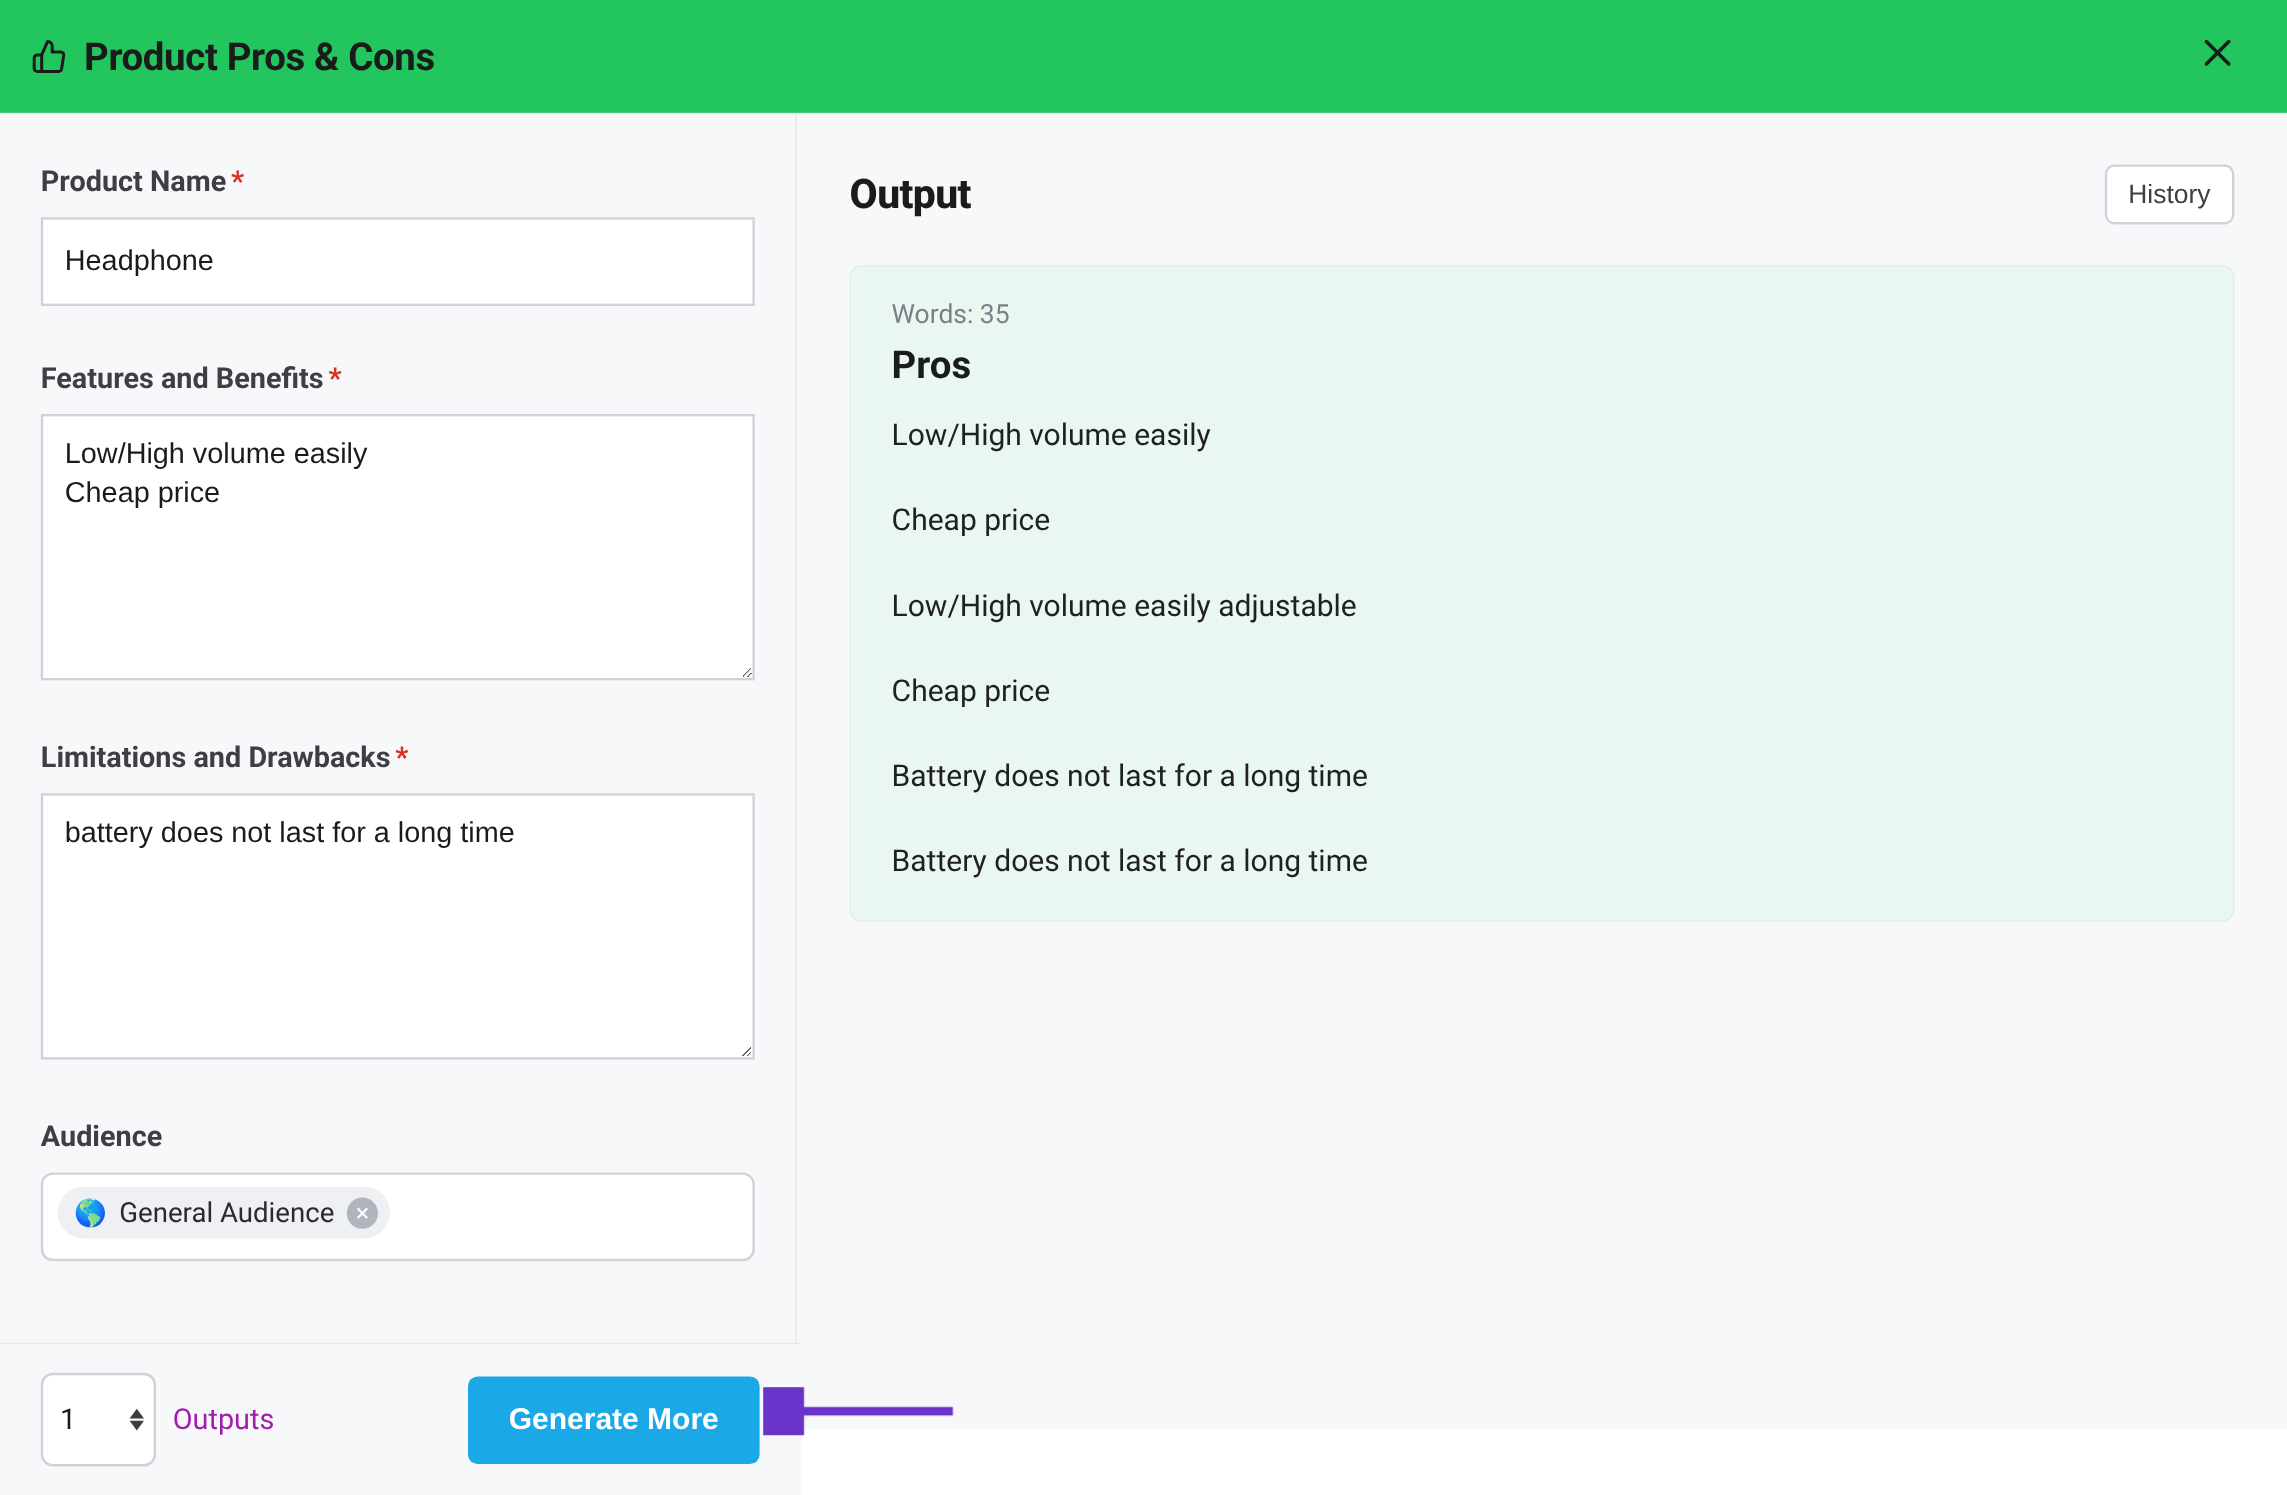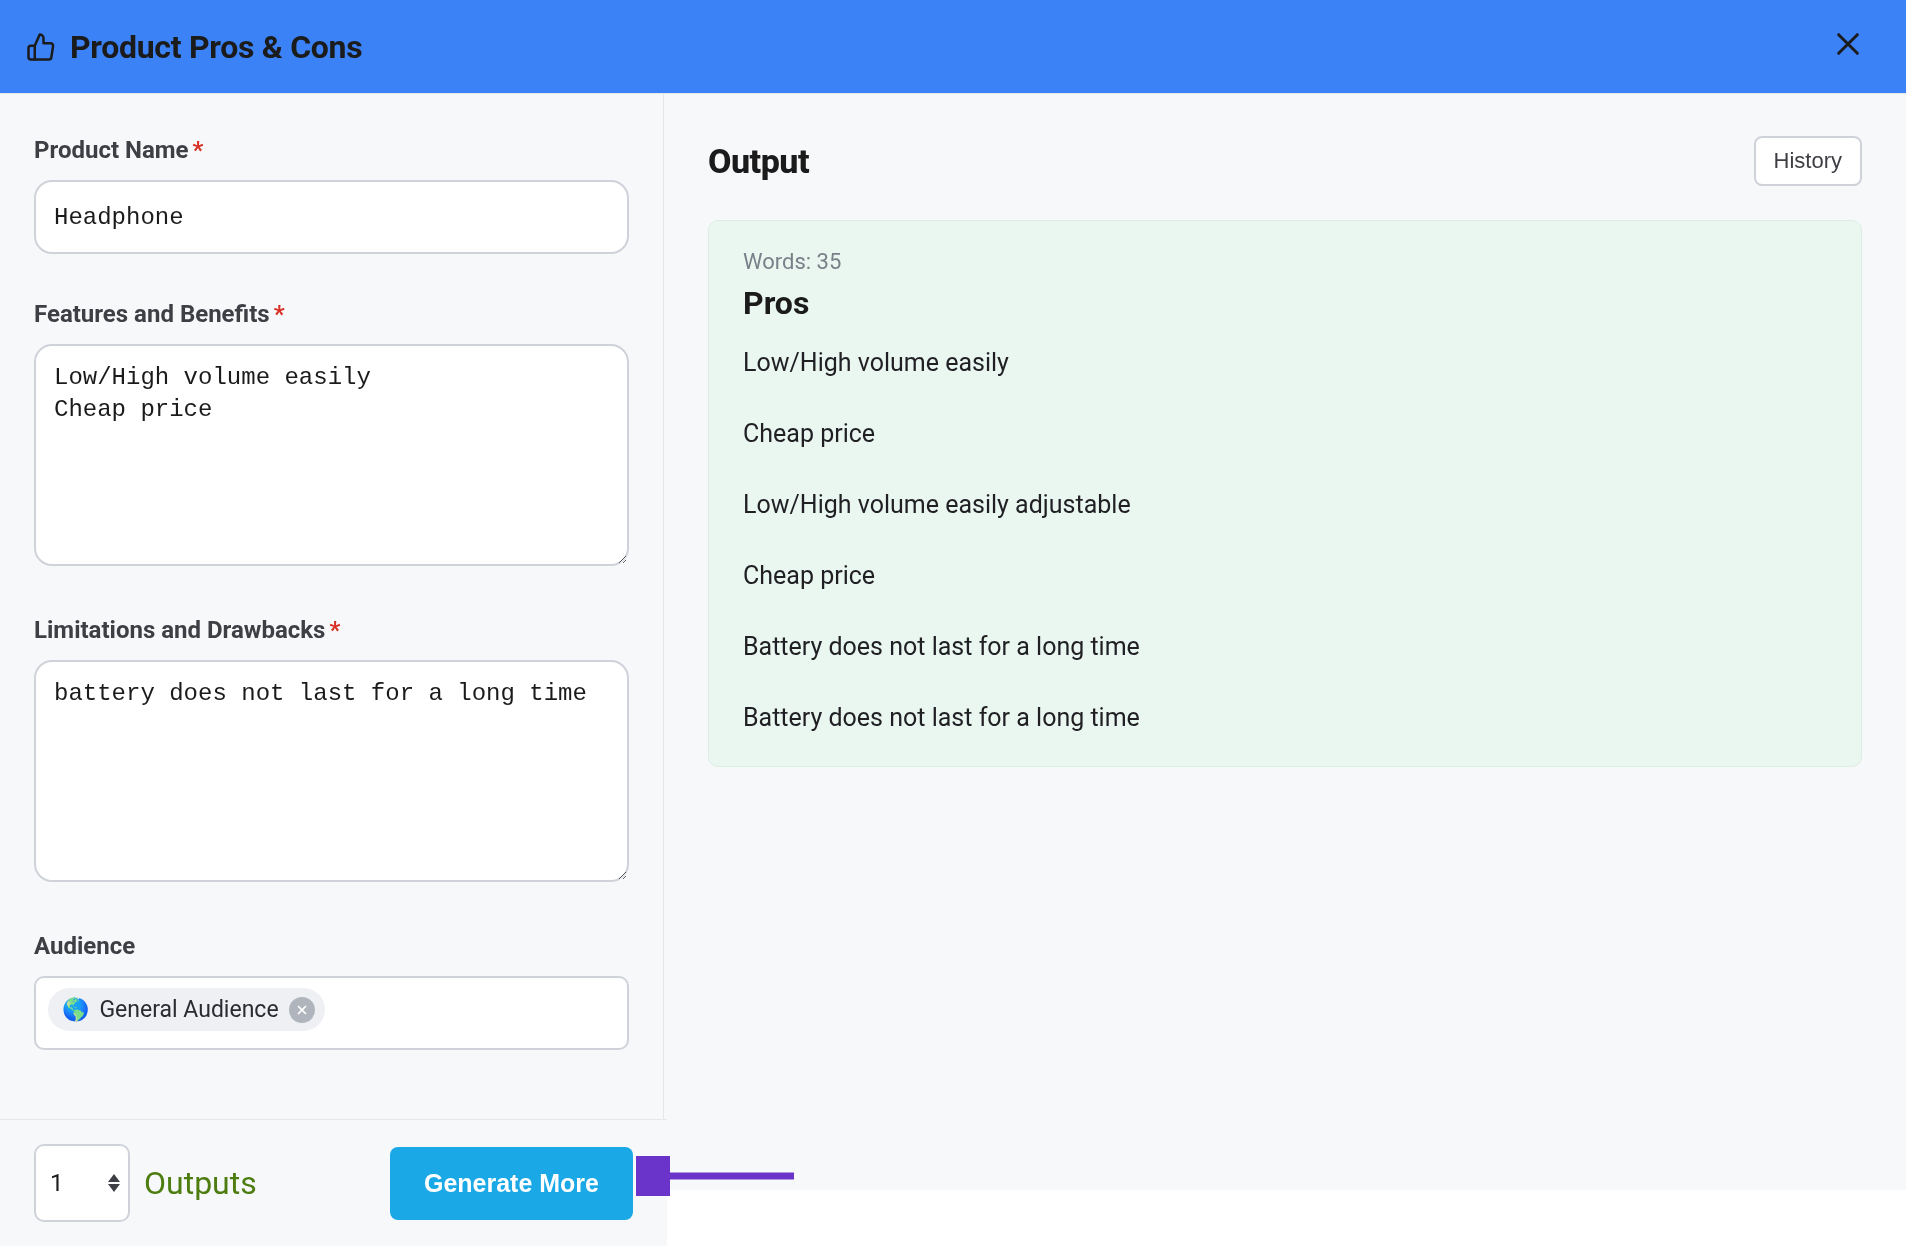--- a/index.html
+++ b/index.html
@@ -13,21 +13,21 @@
     position: relative;
   }
 
   
   .header {
     display: flex;
     align-items: center;
     justify-content: space-between;
     padding: 22px 36px 22px 26px;
     border-bottom: 1px solid #e5e7eb;
-    background: #3b82f6;
+    background: #22c55e;
   }
   .header-left {
     display: flex;
     align-items: center;
     gap: 14px;
   }
   .header-title {
     font-size: 32px;
     font-weight: 700;
     letter-spacing: -0.3px;
@@ -62,24 +62,24 @@
     font-size: 24px;
     font-weight: 700;
     color: #3e3e45;
     margin-bottom: 16px;
     display: block;
   }
   .req { color: #d93025; margin-left: 4px; }
   .text-input, .textarea {
     width: 100%;
     border: 2px solid #cfd3d9;
-    border-radius: 18px;
+    border-radius: 0;
     background: #fff;
     font-size: 24px;
-    font-family: Liberation Mono, monospace;
+    font-family: Liberation Sans, sans-serif;
     padding: 16px 18px;
     color: #1b1b1b;
     line-height: 1.35;
   }
   .text-input { height: 74px; }
   .textarea { height: 222px; resize: both; }
   .textarea.smaller { height: 222px; }
 
   .audience-box {
     width: 100%;
@@ -153,21 +153,21 @@
     gap: 2px;
     cursor: pointer;
   }
   .stepper span {
     width: 0; height: 0;
     border-left: 6px solid transparent;
     border-right: 6px solid transparent;
   }
   .stepper .up { border-bottom: 8px solid #3e3e45; }
   .stepper .dn { border-top: 8px solid #3e3e45; }
-  .outputs-label { font-size: 32px; color: #4d7c0f; }
+  .outputs-label { font-size: 24px; color: #a21caf; }
 
   .generate-btn {
     margin-left: auto;
     background: #0ea5e9;
     background: #1aa9e6;
     color: #fff;
     font-size: 25px;
     font-weight: 600;
     border: none;
     border-radius: 8px;

